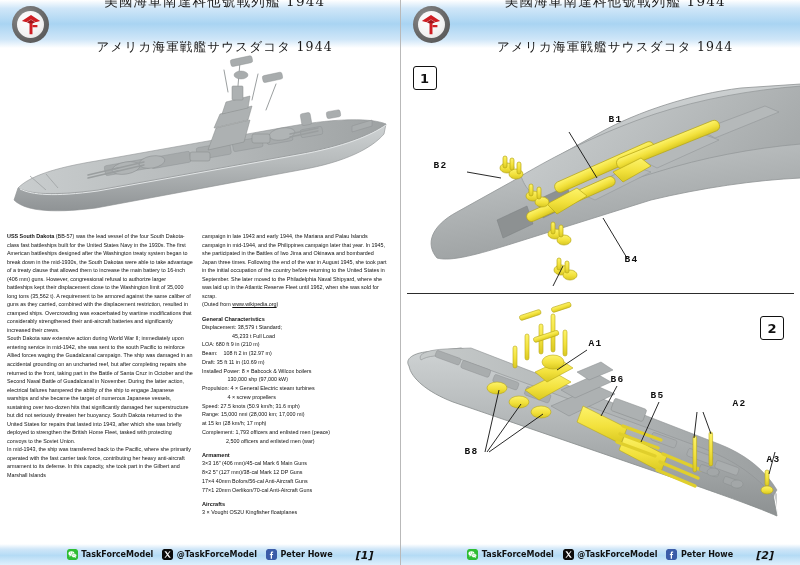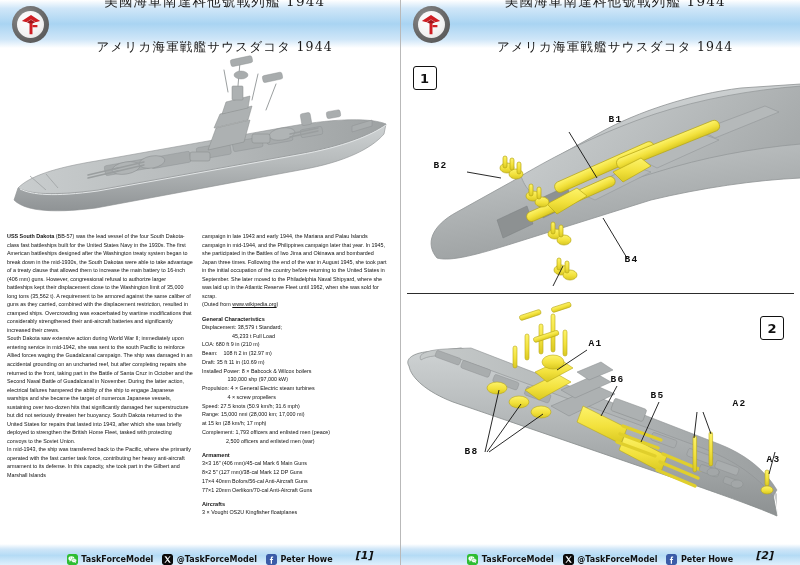--- a/index.html
+++ b/index.html
@@ -56,21 +56,21 @@
   .bodytext{font-size:5.4px;line-height:1.58;color:#121212;text-align:left;}
   .bodytext b{font-weight:700;}
   .bodytext .lnk{text-decoration:underline;}
   .spec-h{font-size:5.6px;font-weight:700;color:#121212;margin-top:7px;margin-bottom:1px;}
   .spec-l{font-size:5.4px;line-height:1.62;color:#121212;white-space:pre;}
 
   
   .ftr{
     position:absolute;left:0;bottom:0;width:100%;height:21px;
     background:linear-gradient(180deg,#ffffff 0%,#cfe6f8 25%,#b4dbf5 55%,#dff0fc 100%);
-    display:flex;align-items:flex-end;justify-content:center;gap:9px;
+    display:flex;align-items:center;justify-content:center;gap:9px;
   }
   .soc{display:flex;align-items:center;gap:3.5px;}
   .soc-ic{width:11px;height:11px;border-radius:2px;display:block;}
   .soc-tx{font-size:8px;font-weight:700;color:#111;font-family:"DejaVu Sans","Liberation Sans",sans-serif;}
   .pgno{
     position:absolute;right:26px;top:50%;transform:translateY(-50%);
     font-size:11px;font-style:italic;font-weight:700;color:#111;
     font-family:"DejaVu Sans","Liberation Sans",sans-serif;
   }
 

